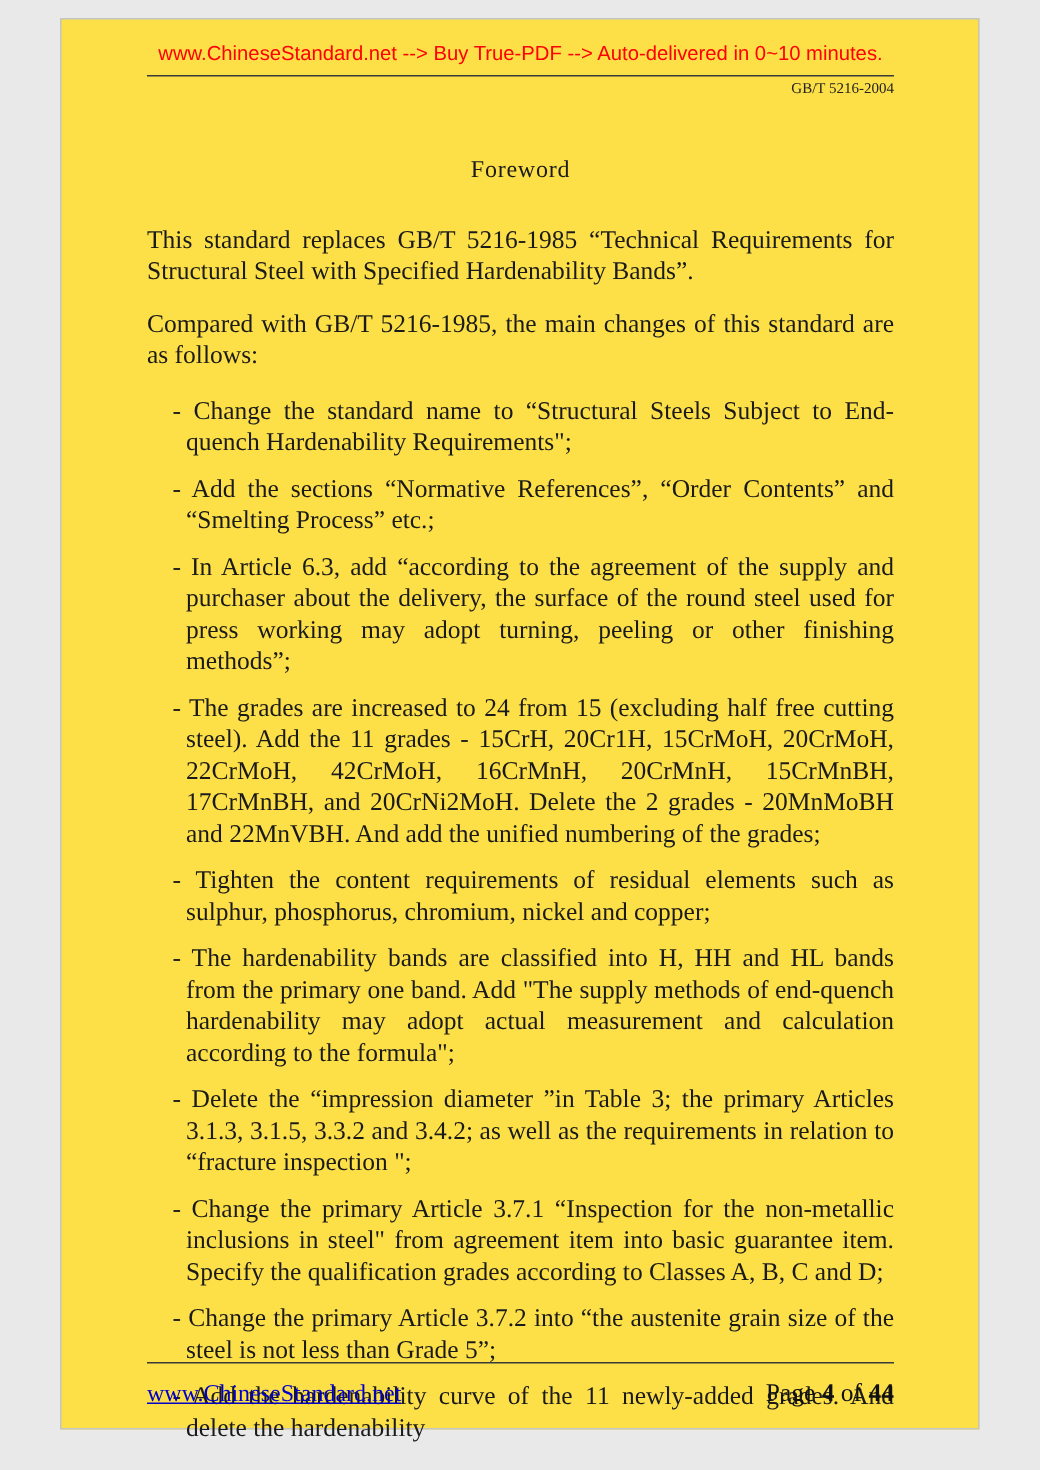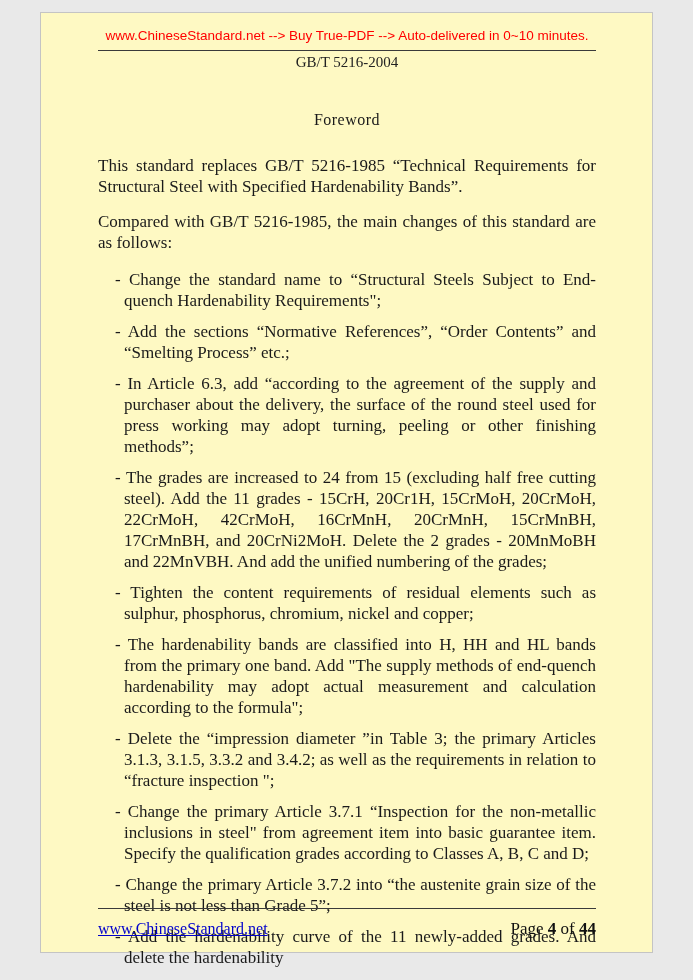--- a/index.html
+++ b/index.html
@@ -7,40 +7,40 @@
   body {
     width: 693px; height: 980px;
     background: #e9e9e9;
     font-family: "Liberation Serif", serif;
     color: #1a1a1a;
   }
   .page {
     position: relative;
     width: 613px; height: 941px;
     margin: 12px auto 0 auto;
-    background: #fef9c3;
+    background: #fde047;
     border: 1px solid #c4c4c4;
     padding: 14px 56px 0 57px;
   }
   .banner {
     font-family: "Liberation Sans", sans-serif;
     font-size: 13.5px;
     line-height: 17px;
     color: #ff0000;
     text-align: center;
     white-space: nowrap;
     cursor: pointer;
   }
   .header-rule {
     border-bottom: 1px solid #3a3a3a;
     margin-top: 6px;
   }
   .doc-number {
-    font-size: 15px;
-    text-align: center;
+    font-size: 10px;
+    text-align: right;
     margin-top: 3px;
     color: #222;
   }
   .title {
     font-size: 16px;
     font-weight: normal;
     text-align: center;
     margin: 40px 0 26px 0;
     letter-spacing: 0.5px;
   }

